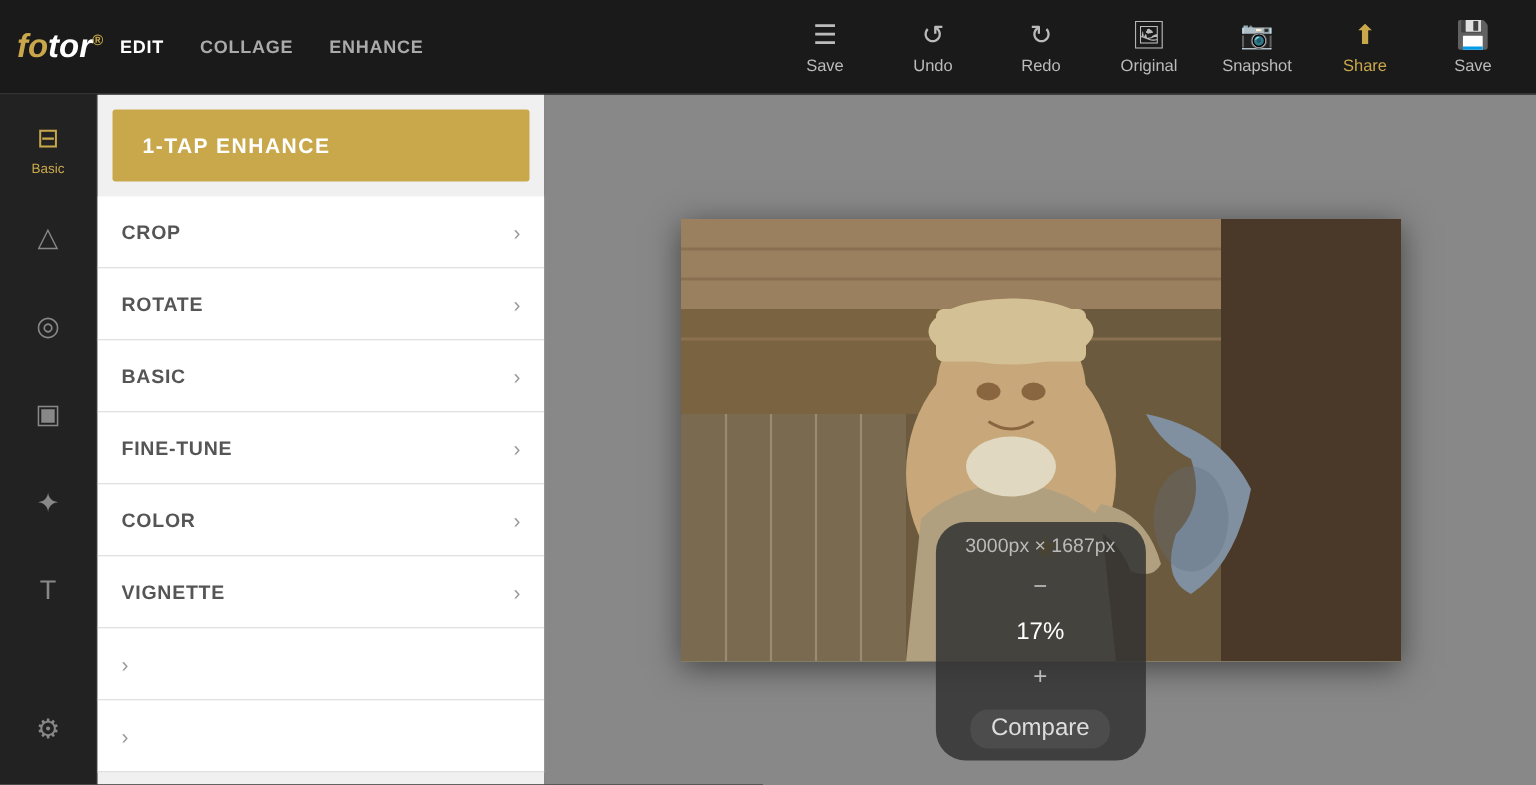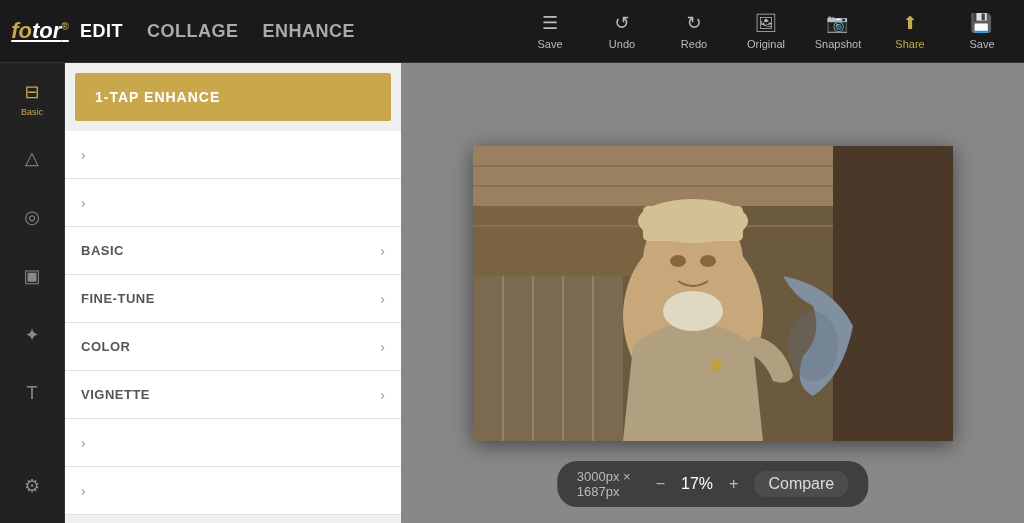--- a/index.html
+++ b/index.html
@@ -19,35 +19,34 @@
       display: flex;
       align-items: center;
       justify-content: center;
       padding-left: 10px;
     }
     .logo-text {
       color: #fff;
       font-size: 22px;
       font-weight: bold;
       font-style: italic;
-      text-decoration: underline;
     }
     .logo-dot {
       color: #c9a84c;
       font-size: 10px;
       vertical-align: super;
     }
     .nav-links {
       display: flex;
       gap: 24px;
       margin-left: 10px;
     }
     .nav-link {
       color: #aaa;
-      font-size: 18px;
+      font-size: 12px;
       font-weight: bold;
       letter-spacing: 0.5px;
       cursor: pointer;
       padding: 4px 0;
     }
     .nav-link.active {
       color: #fff;
     }
     .top-toolbar {
       margin-left: auto;
@@ -105,21 +104,21 @@
     }
     .sidebar-icon-item.active {
       color: #c9a84c;
     }
     .sidebar-icon-item .si-icon { font-size: 18px; }
     .sidebar-icon-item .si-label { font-size: 9px; }
     .sidebar-icon-item.active .si-label { color: #c9a84c; }
 
     
     .tools-panel {
-      width: 336px;
+      width: 298px;
       background: #f0f0f0;
       overflow-y: auto;
       display: flex;
       flex-direction: column;
     }
     .enhance-btn {
       margin: 10px;
       background: #c9a84c;
       color: #fff;
       border: none;
@@ -188,20 +187,21 @@
       left: 50%;
       transform: translateX(-50%);
       background: rgba(50,50,50,0.85);
       border-radius: 20px;
       display: flex;
       align-items: center;
       gap: 12px;
       padding: 8px 20px;
       color: #ddd;
       font-size: 13px;
+      flex-direction: column;
     }
     .bottom-bar .dim-text { color: #bbb; }
     .bottom-bar .zoom-btn {
       color: #bbb;
       cursor: pointer;
       font-size: 16px;
       background: none;
       border: none;
       cursor: pointer;
       color: #bbb;
@@ -288,23 +288,25 @@
     </div>
     <div class="sidebar-icon-item" style="margin-top:auto;margin-bottom:10px;">
       <span class="si-icon">⚙</span>
     </div>
   </div>
 
   <div class="tools-panel">
     <button class="enhance-btn">1-TAP ENHANCE</button>
 
     <div class="tool-section">
-      <span class="tool-chevron">›</span>
-    </div>
-    <div class="tool-section">
+      <span class="tool-section-label">CROP</span>
+      <span class="tool-chevron">›</span>
+    </div>
+    <div class="tool-section">
+      <span class="tool-section-label">ROTATE</span>
       <span class="tool-chevron">›</span>
     </div>
     <div class="tool-section">
       <span class="tool-section-label">BASIC</span>
       <span class="tool-chevron">›</span>
     </div>
     <div class="tool-section">
       <span class="tool-section-label">FINE-TUNE</span>
       <span class="tool-chevron">›</span>
     </div>

